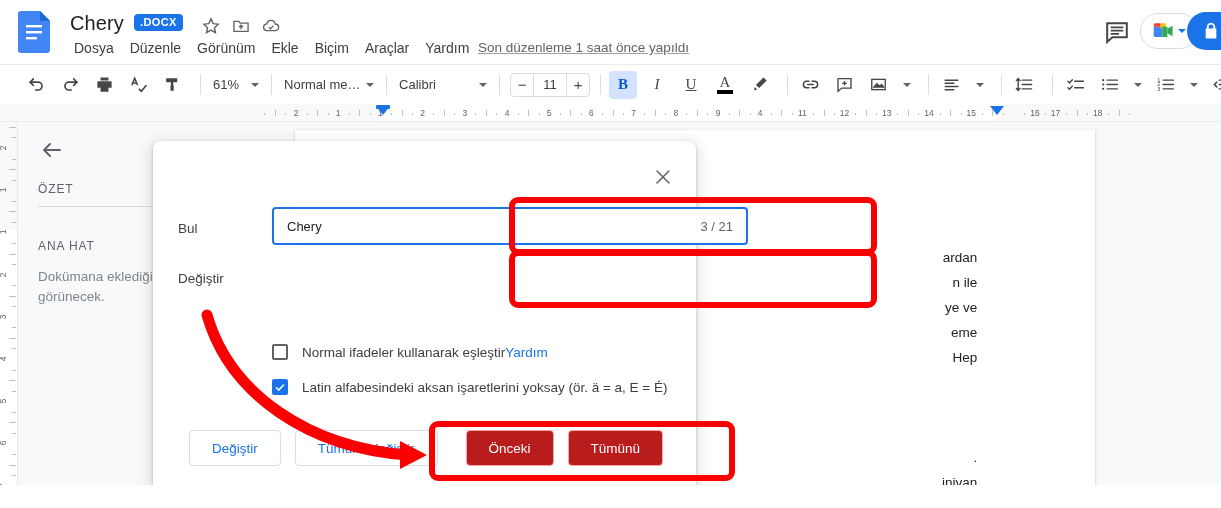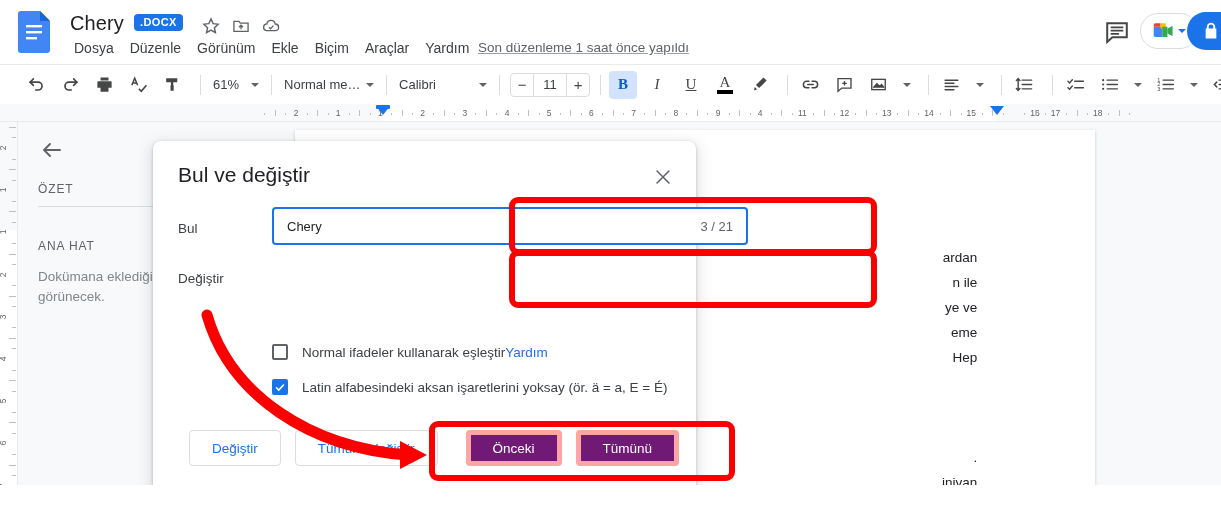--- a/index.html
+++ b/index.html
@@ -211,21 +211,21 @@
   .cb-row .box.checked svg { width: 13px; height: 13px; }
   .cb-row .txt { margin-left: 14px; font-size: 13.5px; color: #3c4043; white-space: nowrap; }
   .cb-row .lnk { color: #1a73e8; }
 
   .btn-row { position: absolute; left: 36px; top: 430px; display: flex; align-items: center; gap: 14px; }
   .btn {
     height: 36px; border-radius: 4px; display: flex; align-items: center; justify-content: center;
     font-size: 13.5px; padding: 0 22px; white-space: nowrap;
   }
   .btn-outline { border: 1px solid #dadce0; color: #1a73e8; background: #fff; }
-  .btn-primary { background: #701a75; color: #fff; border: 5px solid #fca5a5; text-align: right; }
+  .btn-primary { background: #b91c1c; color: #fff; border: 1px solid #fca5a5; text-align: right; }
 
   
   .anno {
     position: absolute; border: 6px solid #fb0000; border-radius: 9px;
     pointer-events: none;
   }
   .anno-find { left: 509px; top: 197px; width: 368px; height: 58px; }
   .anno-replace { left: 509px; top: 250px; width: 368px; height: 58px; }
   .anno-buttons { left: 429px; top: 421px; width: 306px; height: 60px; }
   .arrow-svg { position: absolute; left: 0; top: 0; width: 1221px; height: 508px; pointer-events: none; }
@@ -687,21 +687,20 @@
       <div class="anahat-desc">Dokümana eklediğiniz başlıklar burada görünecek.</div>
     </div>
 
     <div class="page">
       <div class="cursor-tag"></div>
       <div class="doc-text doc-col-left" id="docLeft"><div style="height: 25px;"><span class="hl">Che</span></div><div style="height: 25px;"><span>Asy</span></div><div style="height: 25px;"><span>Tür</span></div><div style="height: 25px;"><span>Avr</span></div><div style="height: 25px;"><span>Avr</span></div><div style="height: 25px;"><span>olu</span></div><div style="height: 25px;"><span>ber</span></div><div style="height: 25px;"></div><div style="height: 25px;"><span class="hl">Che</span></div><div style="height: 25px;"><span class="hl-plain">Che</span></div><div style="height: 25px;"><span>oto</span></div><div style="height: 25px;"><span>üre</span></div></div>
       <div class="doc-text doc-col-right" id="docRight"><div style="height: 25px;"></div><div style="height: 25px;"><span>ardan</span></div><div style="height: 25px;"><span>n ile</span></div><div style="height: 25px;"><span>ye ve</span></div><div style="height: 25px;"><span>eme</span></div><div style="height: 25px;"><span>Hep</span></div><div style="height: 25px;"></div><div style="height: 25px;"></div><div style="height: 25px;"></div><div style="height: 25px;"><span>.</span></div><div style="height: 25px;"><span>inivan</span></div></div>
     </div>
 
     <div class="dialog" style="left:135px; top:19px;">
-      <div class="dlg-title">Bul ve değiştir</div>
       <div class="dlg-close">
         <svg viewBox="0 0 24 24" stroke="currentColor" stroke-width="1.7" stroke-linecap="round">
             <path d="M5.5 5.5l13 13M18.5 5.5l-13 13"></path>
           </svg>
       </div>
 
       <div class="field-label" style="left:25px;top:80px">Bul</div>
       <div class="find-input-wrap" style="top:66px">
         <span class="val">Chery</span>
         <span class="count">3 / 21</span>

